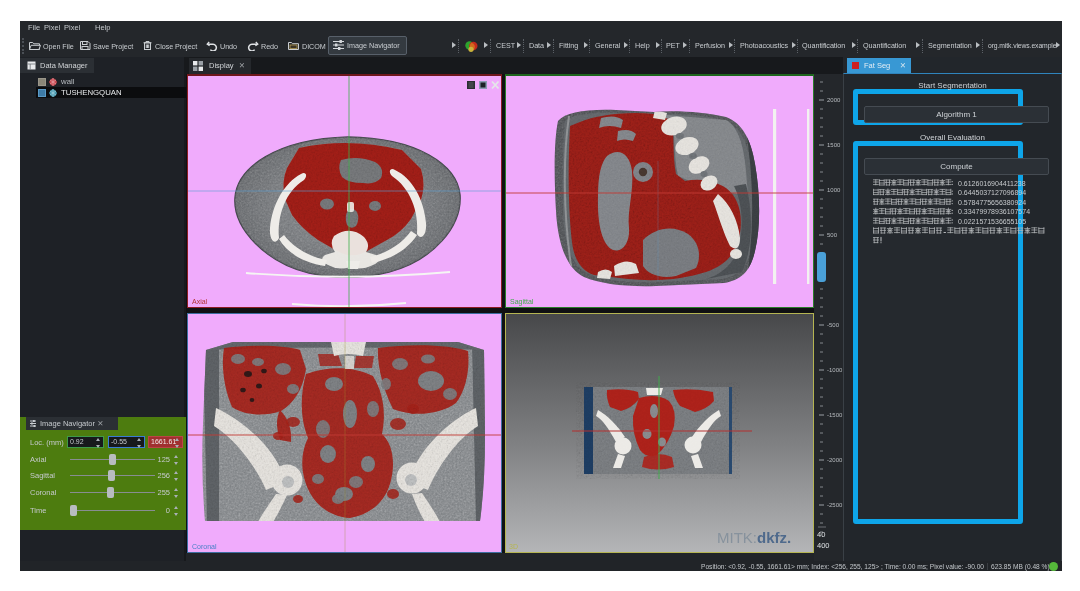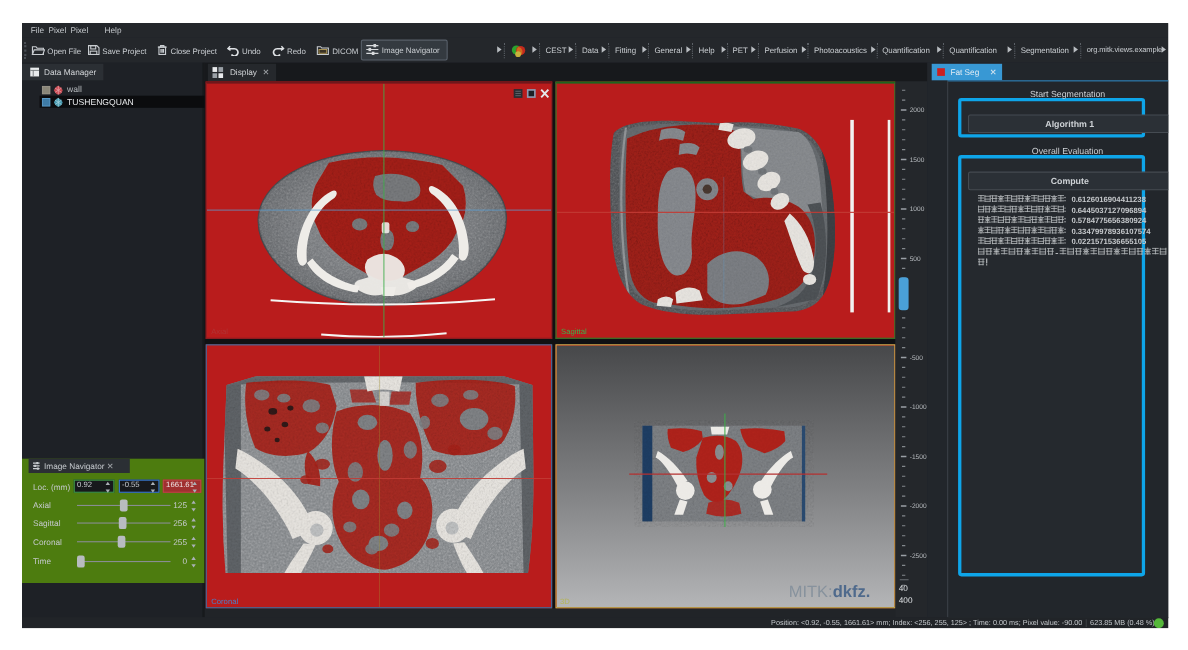--- a/index.html
+++ b/index.html
@@ -24,29 +24,29 @@
 .navlabel { position:absolute; left:10px; }
 .slider-track { position:absolute; height:1px; background:#888d92; }
 .slider-handle { position:absolute; width:7px; height:11px; background:#b8bcc0; border-radius:2px; top:-5px; }
 .spinud { position:absolute; width:7px; height:10px; }
 .spinud:before { content:""; position:absolute; left:1px; top:0; border-left:2.5px solid transparent; border-right:2.5px solid transparent; border-bottom:3px solid #aab0b6; }
 .spinud:after { content:""; position:absolute; left:1px; bottom:0; border-left:2.5px solid transparent; border-right:2.5px solid transparent; border-top:3px solid #aab0b6; }
 
 #centertabbar { position:absolute; left:166px; top:36px; width:657px; height:17px; background:#17191c; }
 #disptab { position:absolute; left:3px; top:1px; width:62px; height:16px; background:#25282c; color:#d2d5d8; font-size:7.5px; line-height:16px; }
 #panes { position:absolute; left:166px; top:53px; width:628px; height:479px; background:#101113; }
-.pane { position:absolute; overflow:hidden; background:#b91c1c; }
+.pane { position:absolute; overflow:hidden; background:#f0abfc; }
 .pane svg { position:absolute; left:0; top:0; }
 
 #scalecol { position:absolute; left:794px; top:53px; width:29px; height:500px; background:#24272b; color:#b6babe; font-size:6px; }
 
 #rightpanel { position:absolute; left:823px; top:36px; width:219px; height:505px; background:#22262b; }
 #fatsegtab { position:absolute; left:4px; top:1px; width:64px; height:15px; background:#3898d4; color:#e2ecf4; font-size:7.5px; line-height:15px; }
-#rpbody { position:absolute; left:0px; top:16px; width:219px; height:489px; background:#22262b; border:1px solid #3a4046; border-top:1.5px solid #2f84bd;margin-left:18px; }
-.groupbox { position:absolute; left:9px; width:170px; background:#25292e; border:3px solid #0ea5e9; border-radius:3px;font-weight:bold; }
+#rpbody { position:absolute; left:0px; top:16px; width:219px; height:489px; background:#22262b; border:1px solid #3a4046; border-top:1.5px solid #2f84bd; }
+.groupbox { position:absolute; left:9px; width:170px; background:#25292e; border:5px solid #0ea5e9; border-radius:3px; }
 .gbtitle { position:absolute; width:217px; text-align:center; color:#ced2d6; font-size:8px; z-index:3; }
 .rbtn { position:absolute; left:6px; width:185px; height:17px; background:#2b3036; border:1px solid #454b52; border-radius:2px; color:#ced2d6; font-size:8px; text-align:center; line-height:16px; }
 
 #statusbar { position:absolute; left:0; top:540px; width:1042px; height:10px; background:#212428; color:#c2c6ca; font-size:6.6px; }
 </style>
 </head>
 <body>
 <div id="win">
   <div id="menubar">
     <span style="left:8px">File</span>

